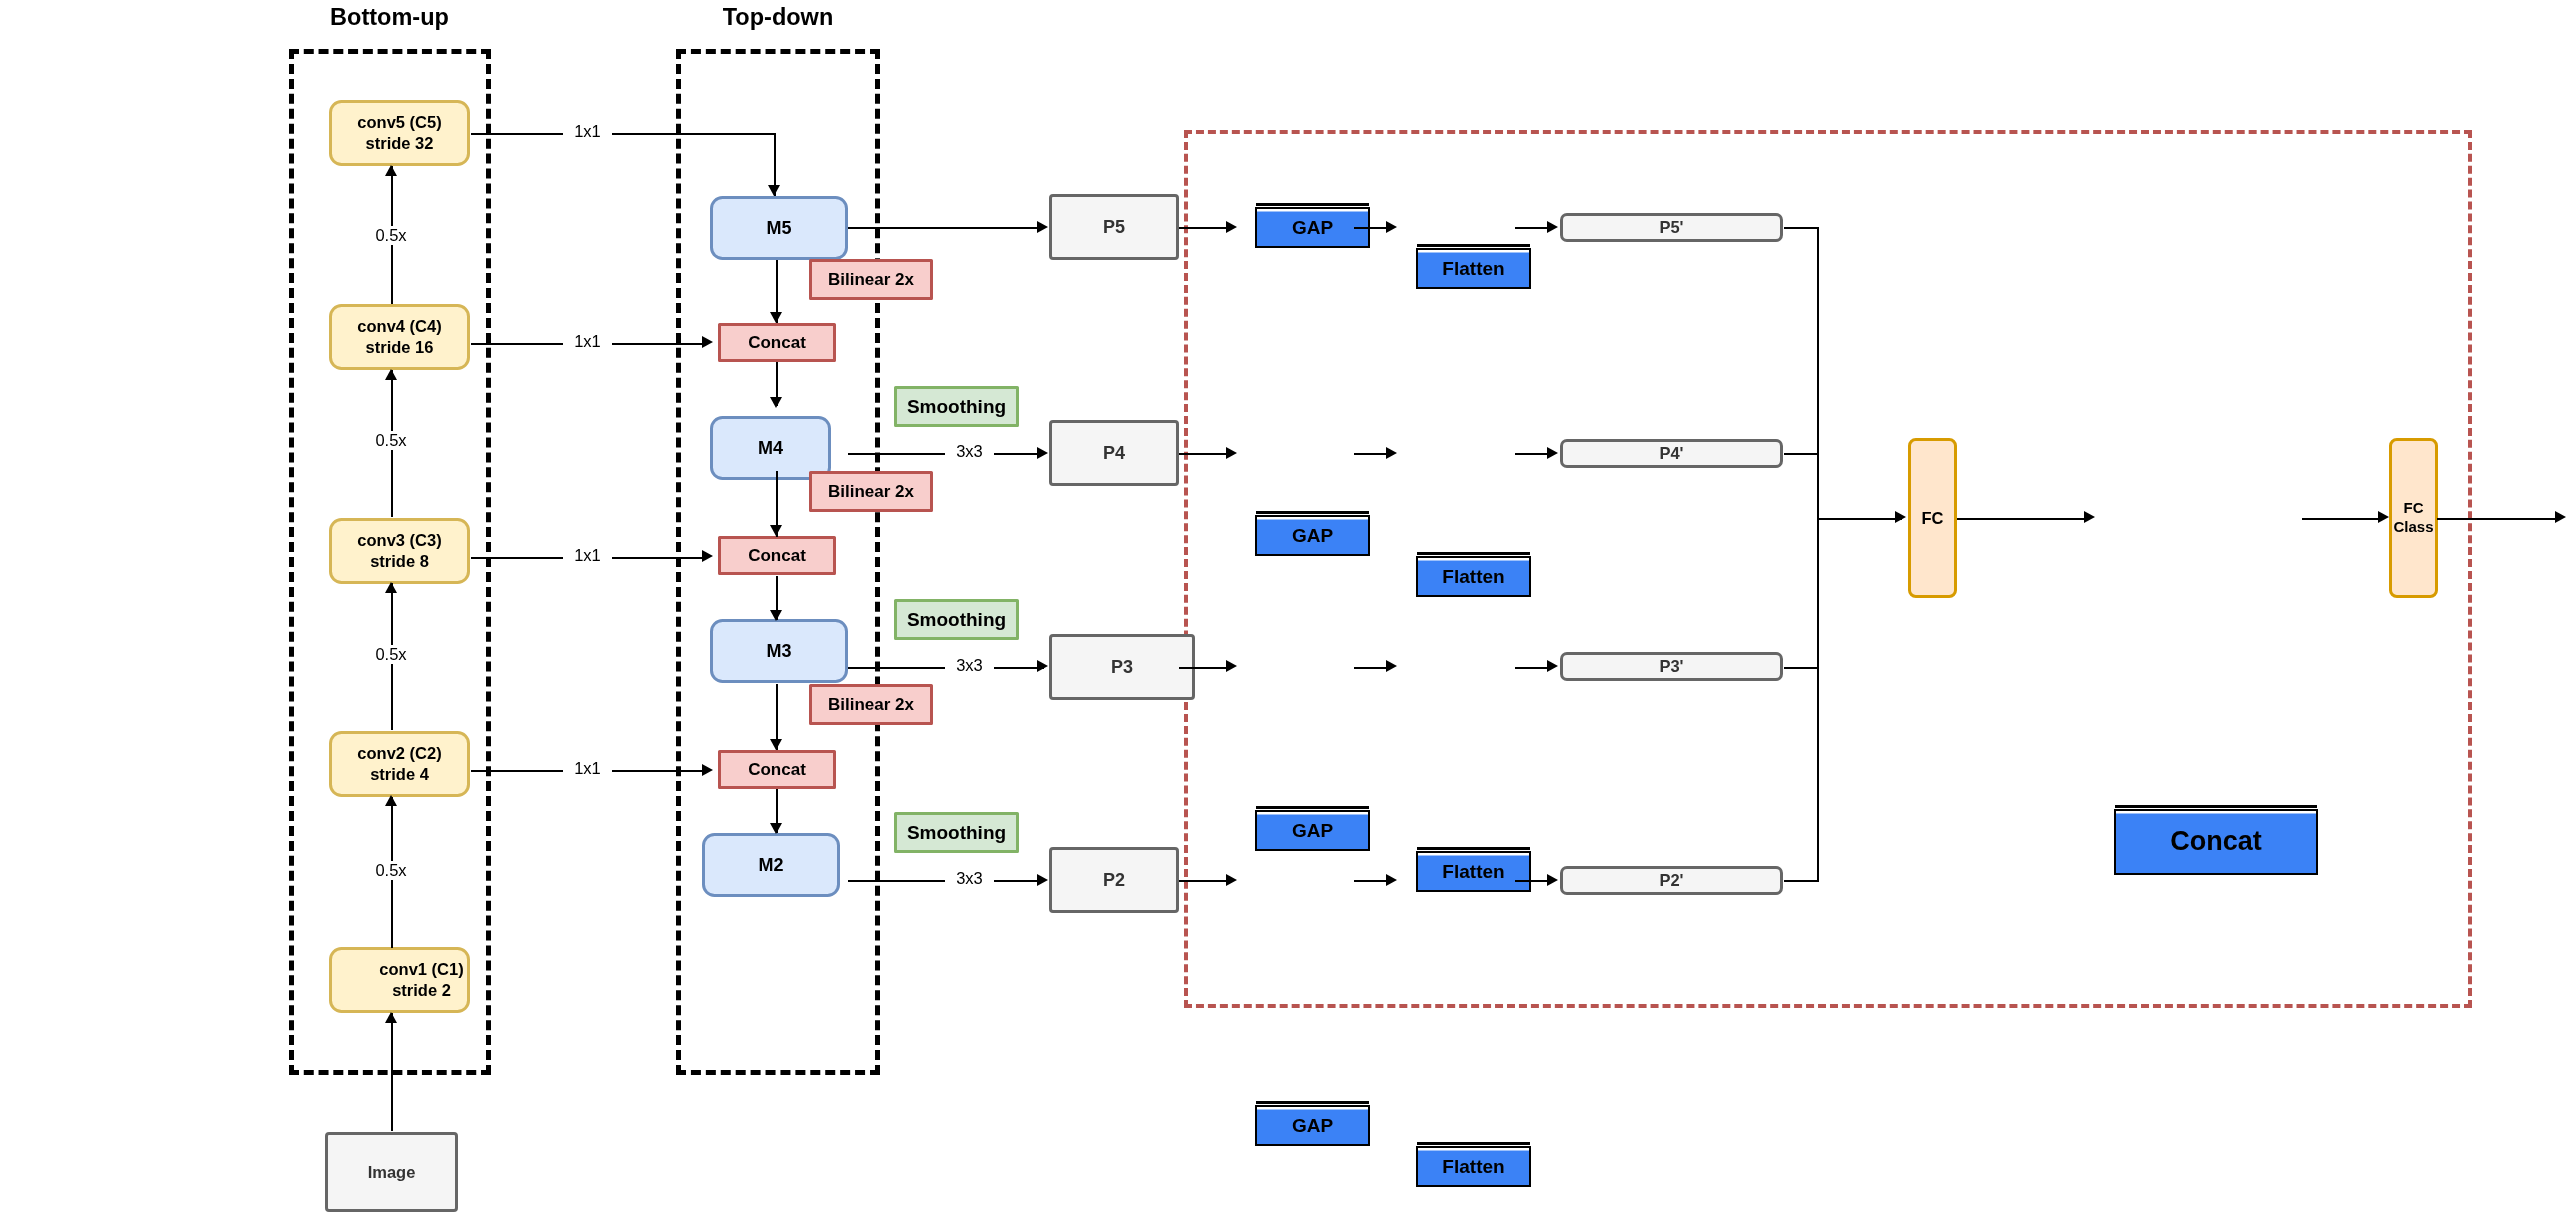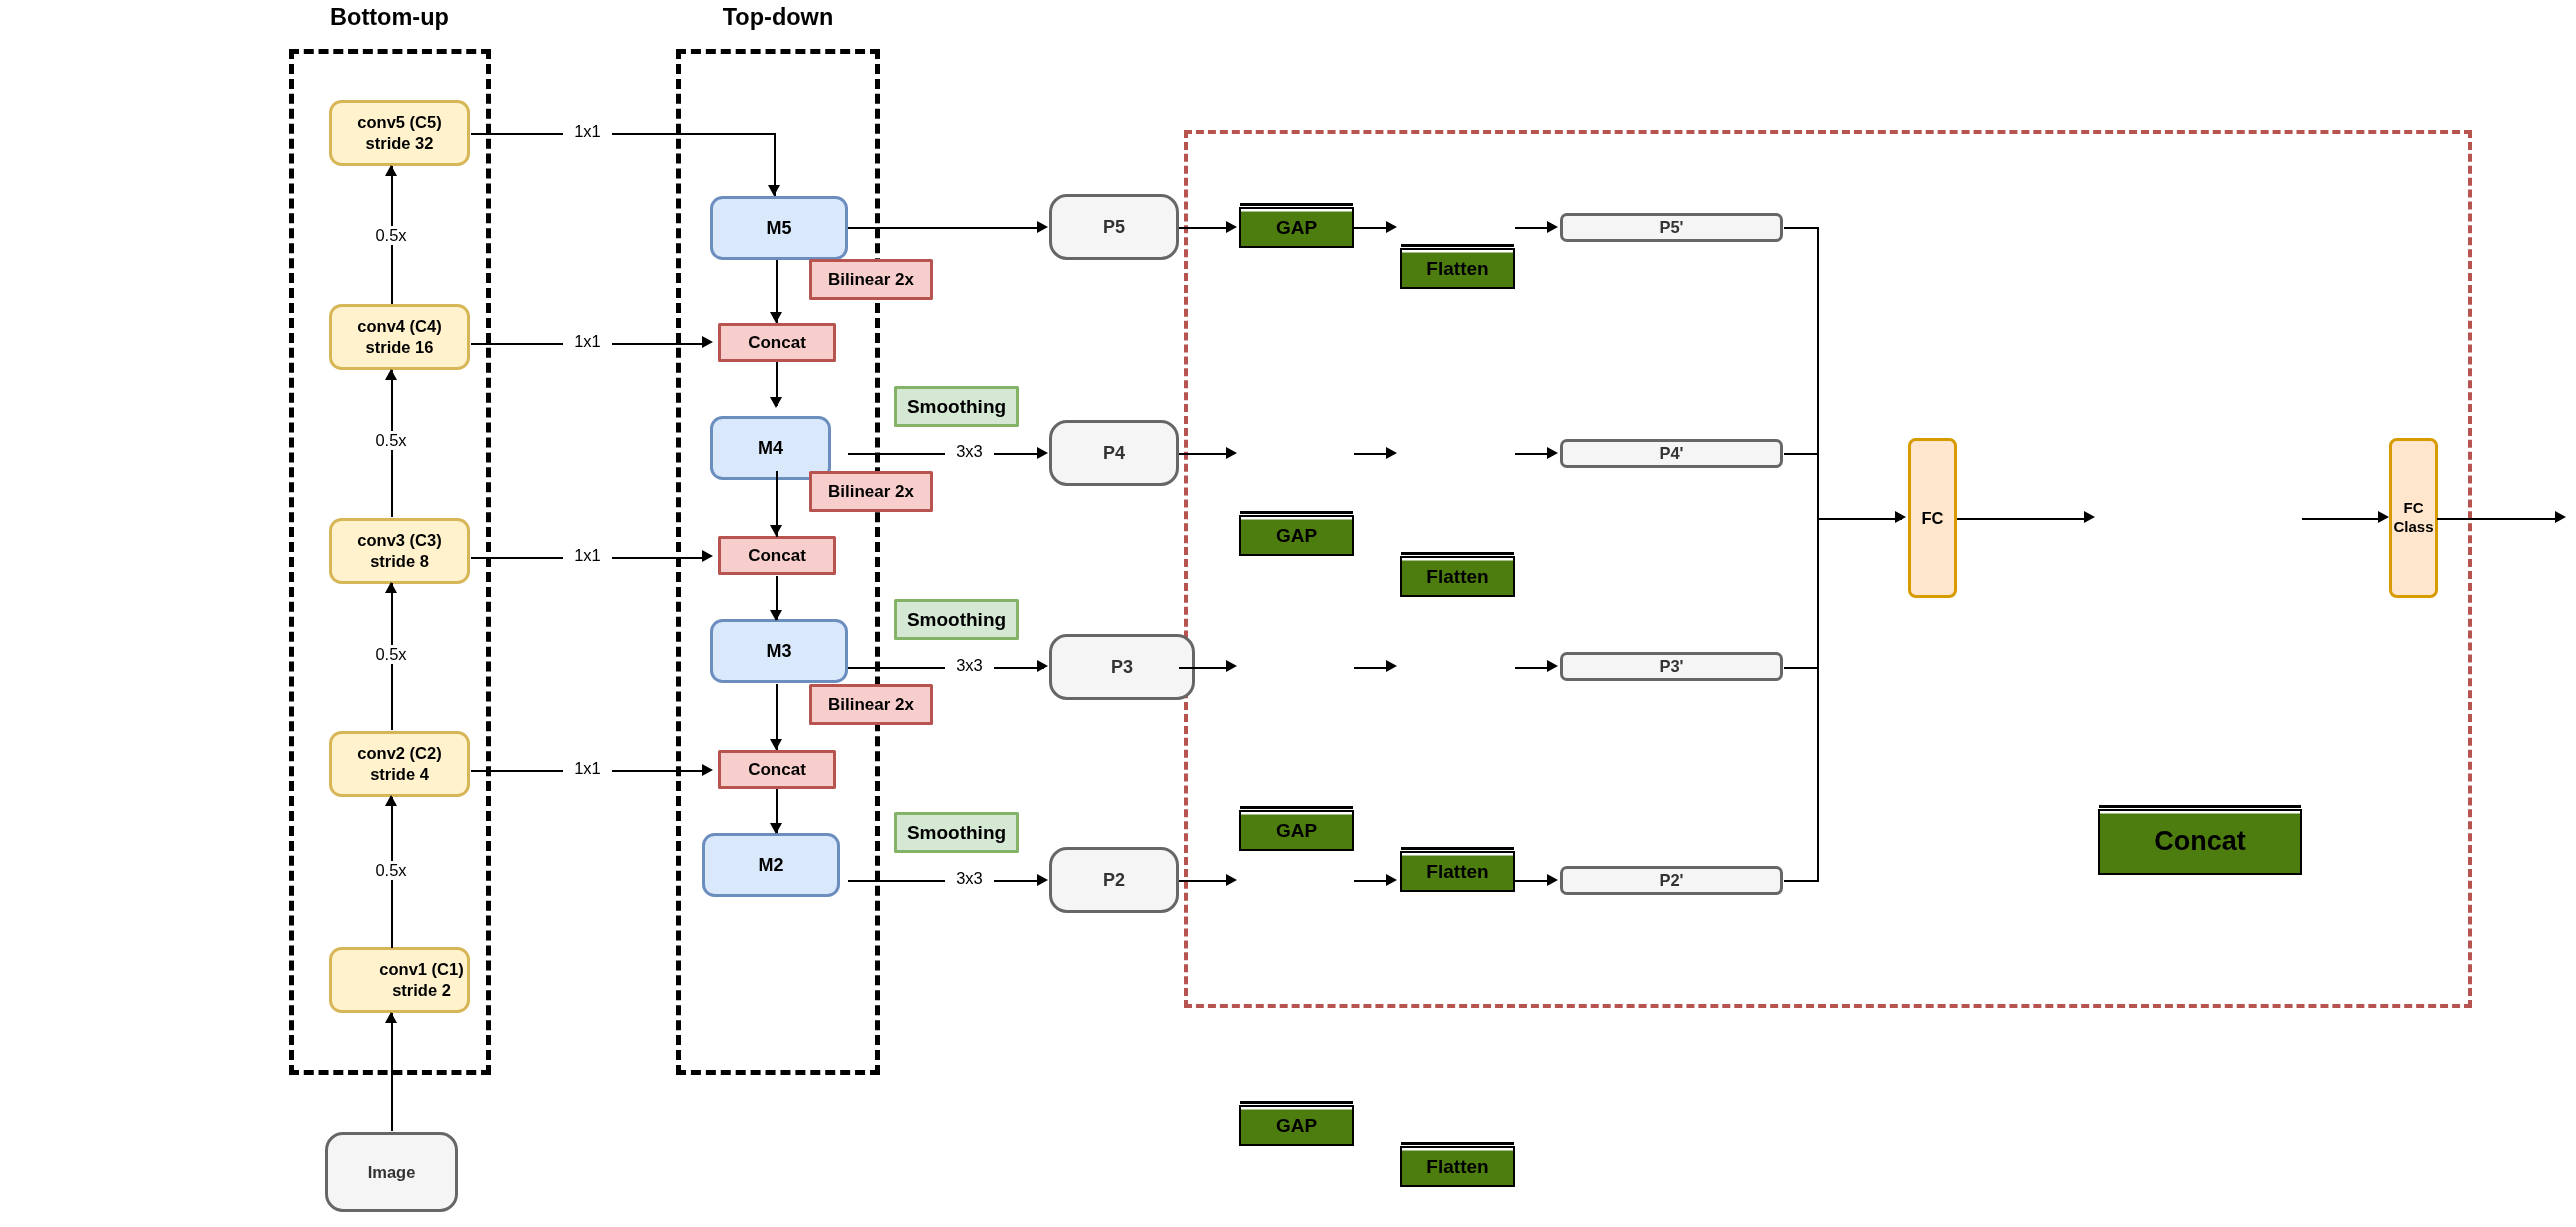--- a/index.html
+++ b/index.html
@@ -74,36 +74,37 @@
   }
   .node-green {
     background: #d5e8d4;
     border: 3.1px solid #82b366;
     border-radius: 1.6px;
     font-size: 19px;
   }
   .node-grey {
     background: #f5f5f5;
     border: 3.9px solid #666666;
-    border-radius: 18px;
+    border-radius: 4px;
     font-size: 18px;
     color: #333333;
   }
   .node-pprime {
     background: #f5f5f5;
     border: 3.9px solid #666666;
     border-radius: 7px;
     font-size: 16.5px;
     color: #333333;
   }
   .node-plain {
-    background: #4d7c0f;
+    background: #3b82f6;
     border: 2.4px solid #000000;
     box-shadow: inset 0 2.4px 0 0 #ffffff, 0 0 0 1.6px #ffffff, 0 0 0 0 transparent;
     font-size: 19px;
+    margin-left: 16px;
   }
   .node-plain-lg { font-size: 27px; }
   .node-orange {
     background: #ffe6cc;
     border: 3.9px solid #d79b00;
     border-radius: 7.8px;
     font-size: 16.5px;
   }
 
   

